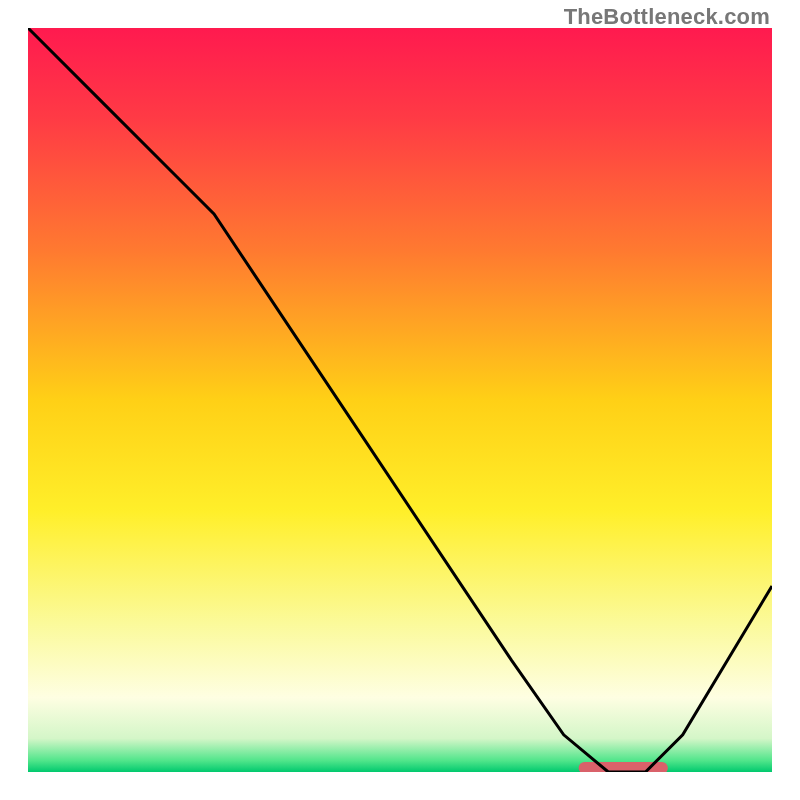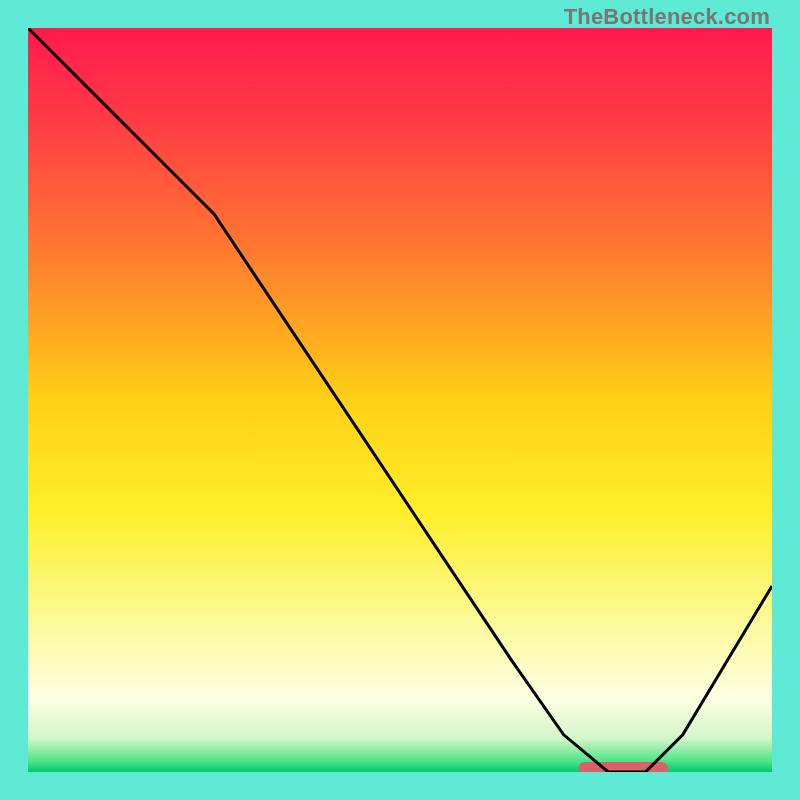--- a/index.html
+++ b/index.html
@@ -9,21 +9,21 @@
     height: 800px;
     background: #000;
     font-family: Arial, Helvetica, sans-serif;
   }
   .frame {
     position: absolute;
     left: 0;
     top: 0;
     width: 800px;
     height: 800px;
-    background: #5eead4;
+    background: #ffffff;
   }
   .plot {
     position: absolute;
     left: 28px;
     top: 28px;
     width: 744px;
     height: 744px;
     overflow: hidden;
   }
   .watermark {

